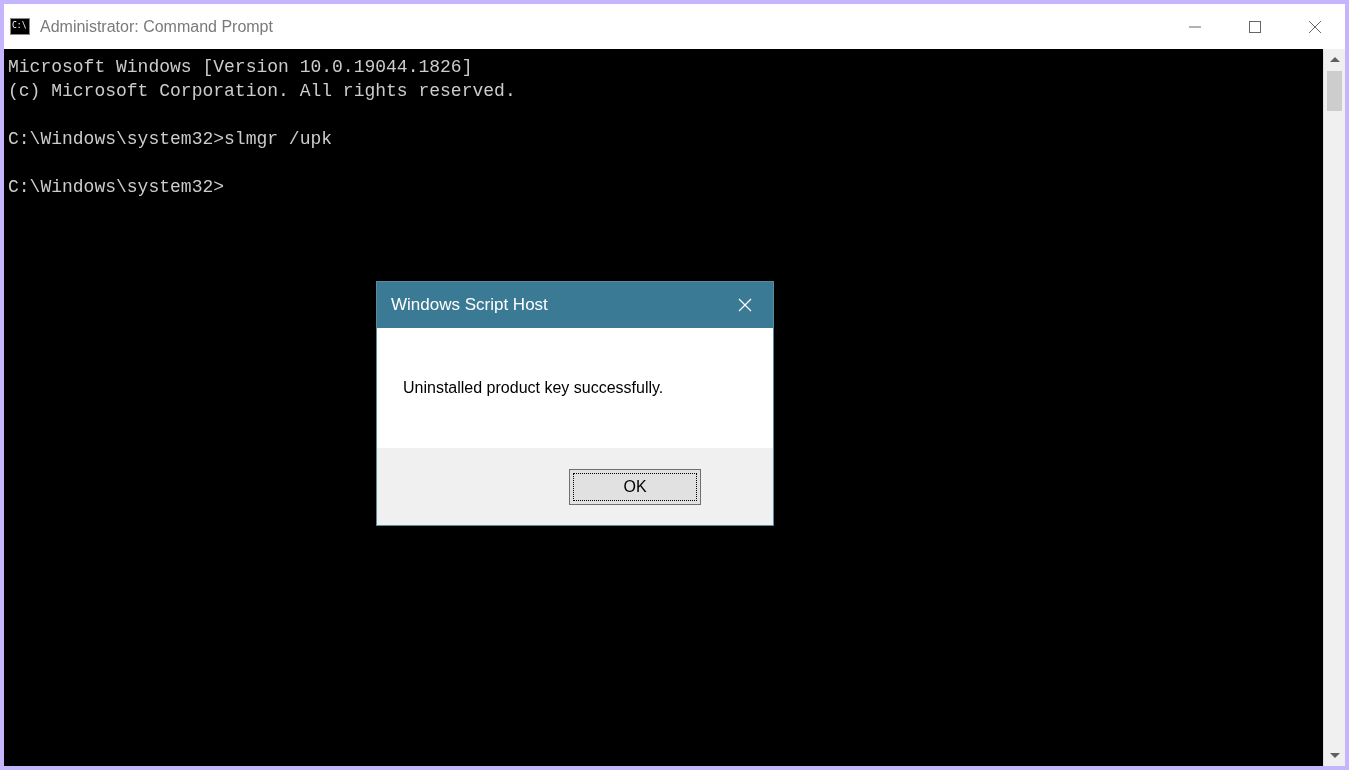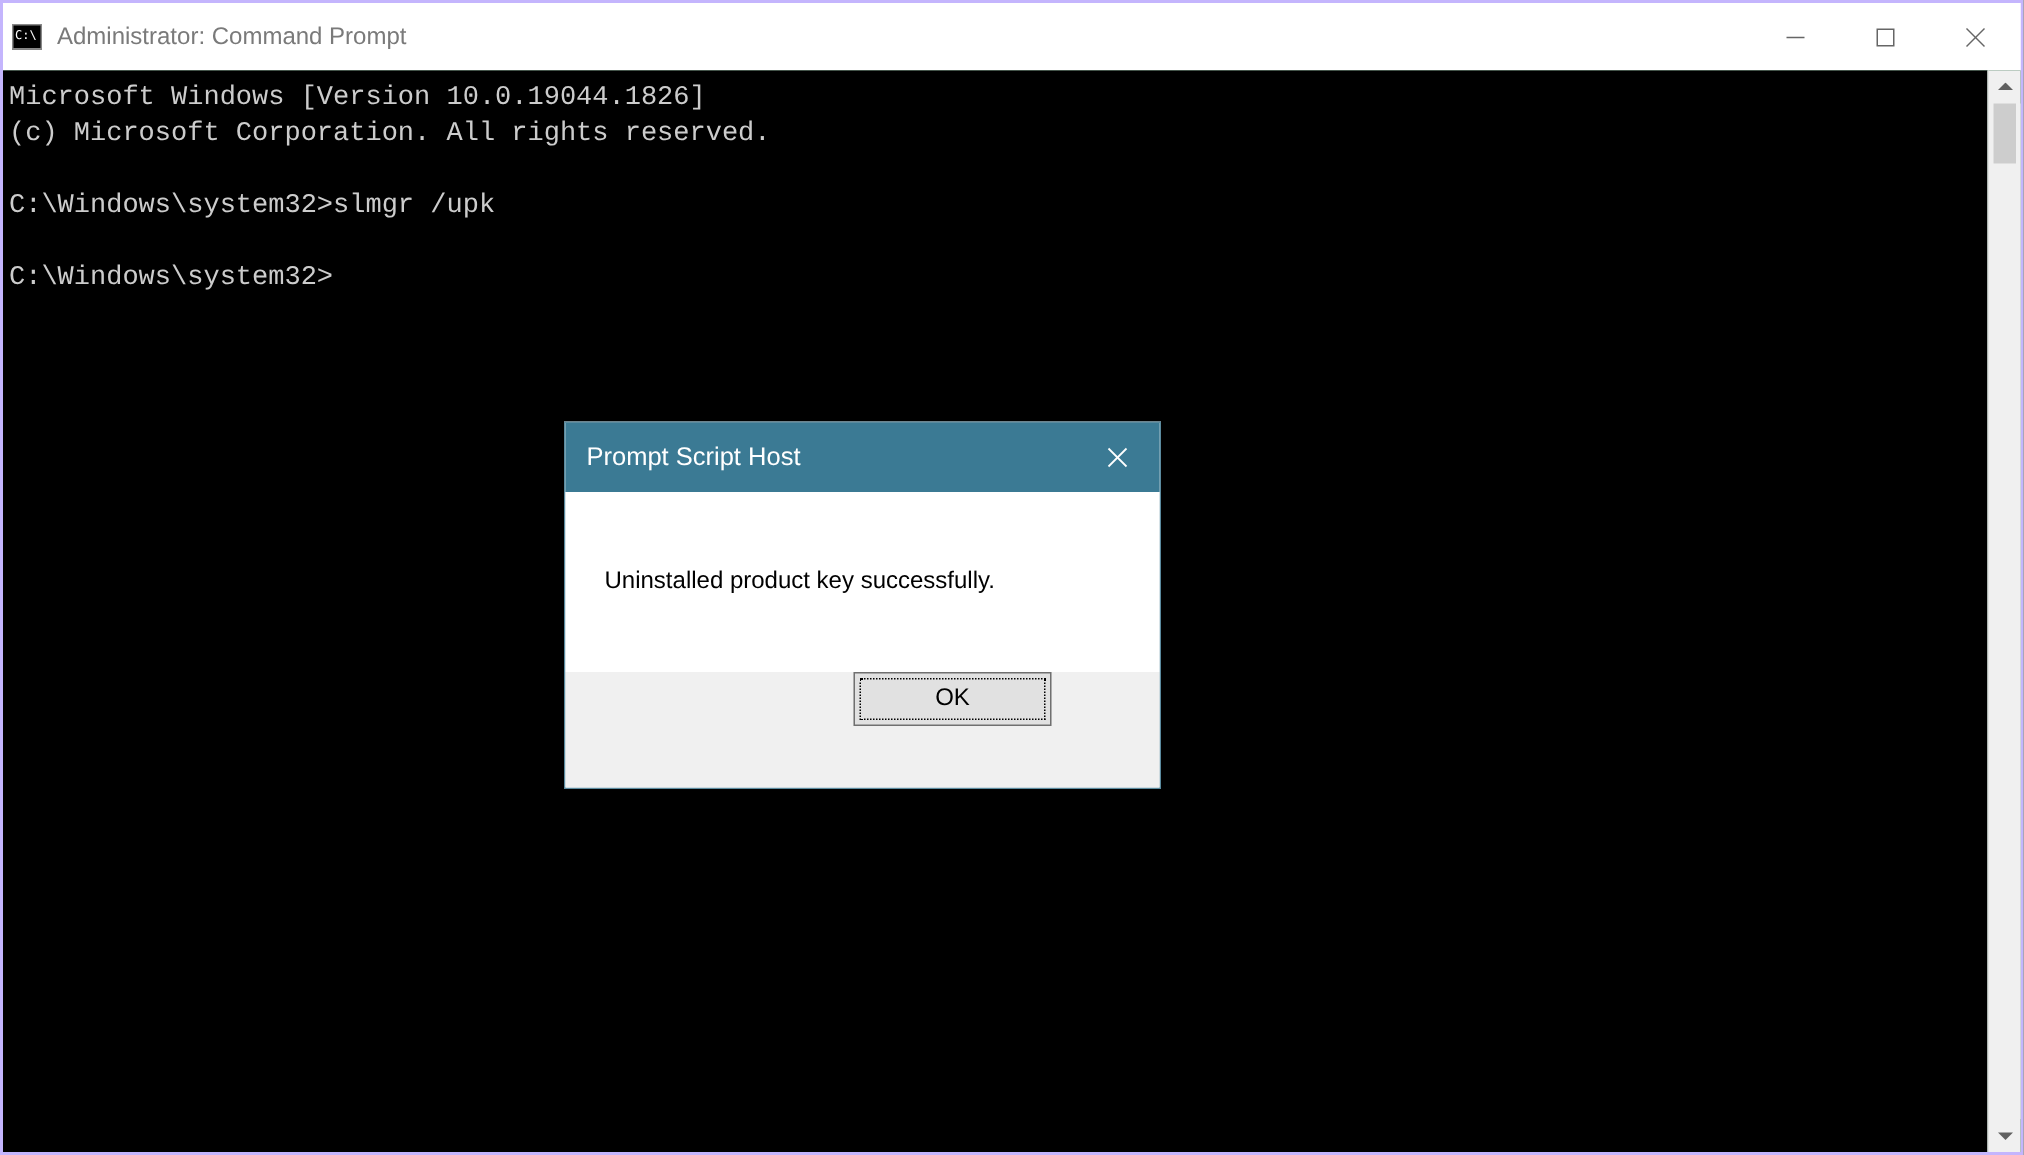--- a/index.html
+++ b/index.html
@@ -13,21 +13,21 @@
       height: 770px;
       font-family: "Segoe UI", Tahoma, sans-serif;
       background: #fff;
       overflow: hidden;
       position: relative;
     }
     
     .window {
       width: 100%;
       height: 100%;
-      border: 2px solid #c4b5fd;
+      border: 4px solid #c4b5fd;
       display: flex;
       flex-direction: column;
       background: #fff;
     }
     
     .titlebar {
       height: 45px;
       background: #fff;
       display: flex;
       align-items: center;
@@ -182,21 +182,21 @@
       align-items: center;
       padding: 0 26px;
       font-size: 16px;
       color: #000;
     }
     
     .dialog-button-area {
       flex: 1;
       background: #f0f0f0;
       display: flex;
-      align-items: flex-start;
+      align-items: center;
       justify-content: center;
       padding-left: 120px;
     }
     
     .dialog-ok-button {
       width: 132px;
       height: 36px;
       background: #e1e1e1;
       border: 1px solid #707070;
       outline: 1px dotted #000;
@@ -253,21 +253,21 @@
         <svg width="10" height="6" viewBox="0 0 10 6">
             <path d="M0 1 L5 6 L10 1" fill="#606060"></path>
           </svg>
       </div>
     </div>
   </div>
 </div>
 
 <div class="dialog">
   <div class="dialog-titlebar">
-    <div class="dialog-titlebar-title">Prompt Script Host</div>
+    <div class="dialog-titlebar-title">Windows Script Host</div>
     <div class="dialog-close">
       <svg viewBox="0 0 14 14">
           <line x1="1" y1="1" x2="13" y2="13" stroke="currentColor" stroke-width="1.2"></line>
           <line x1="13" y1="1" x2="1" y2="13" stroke="currentColor" stroke-width="1.2"></line>
         </svg>
     </div>
   </div>
   <div class="dialog-body">
     <div class="dialog-message-area">
       <span>Uninstalled product key successfully.</span>

